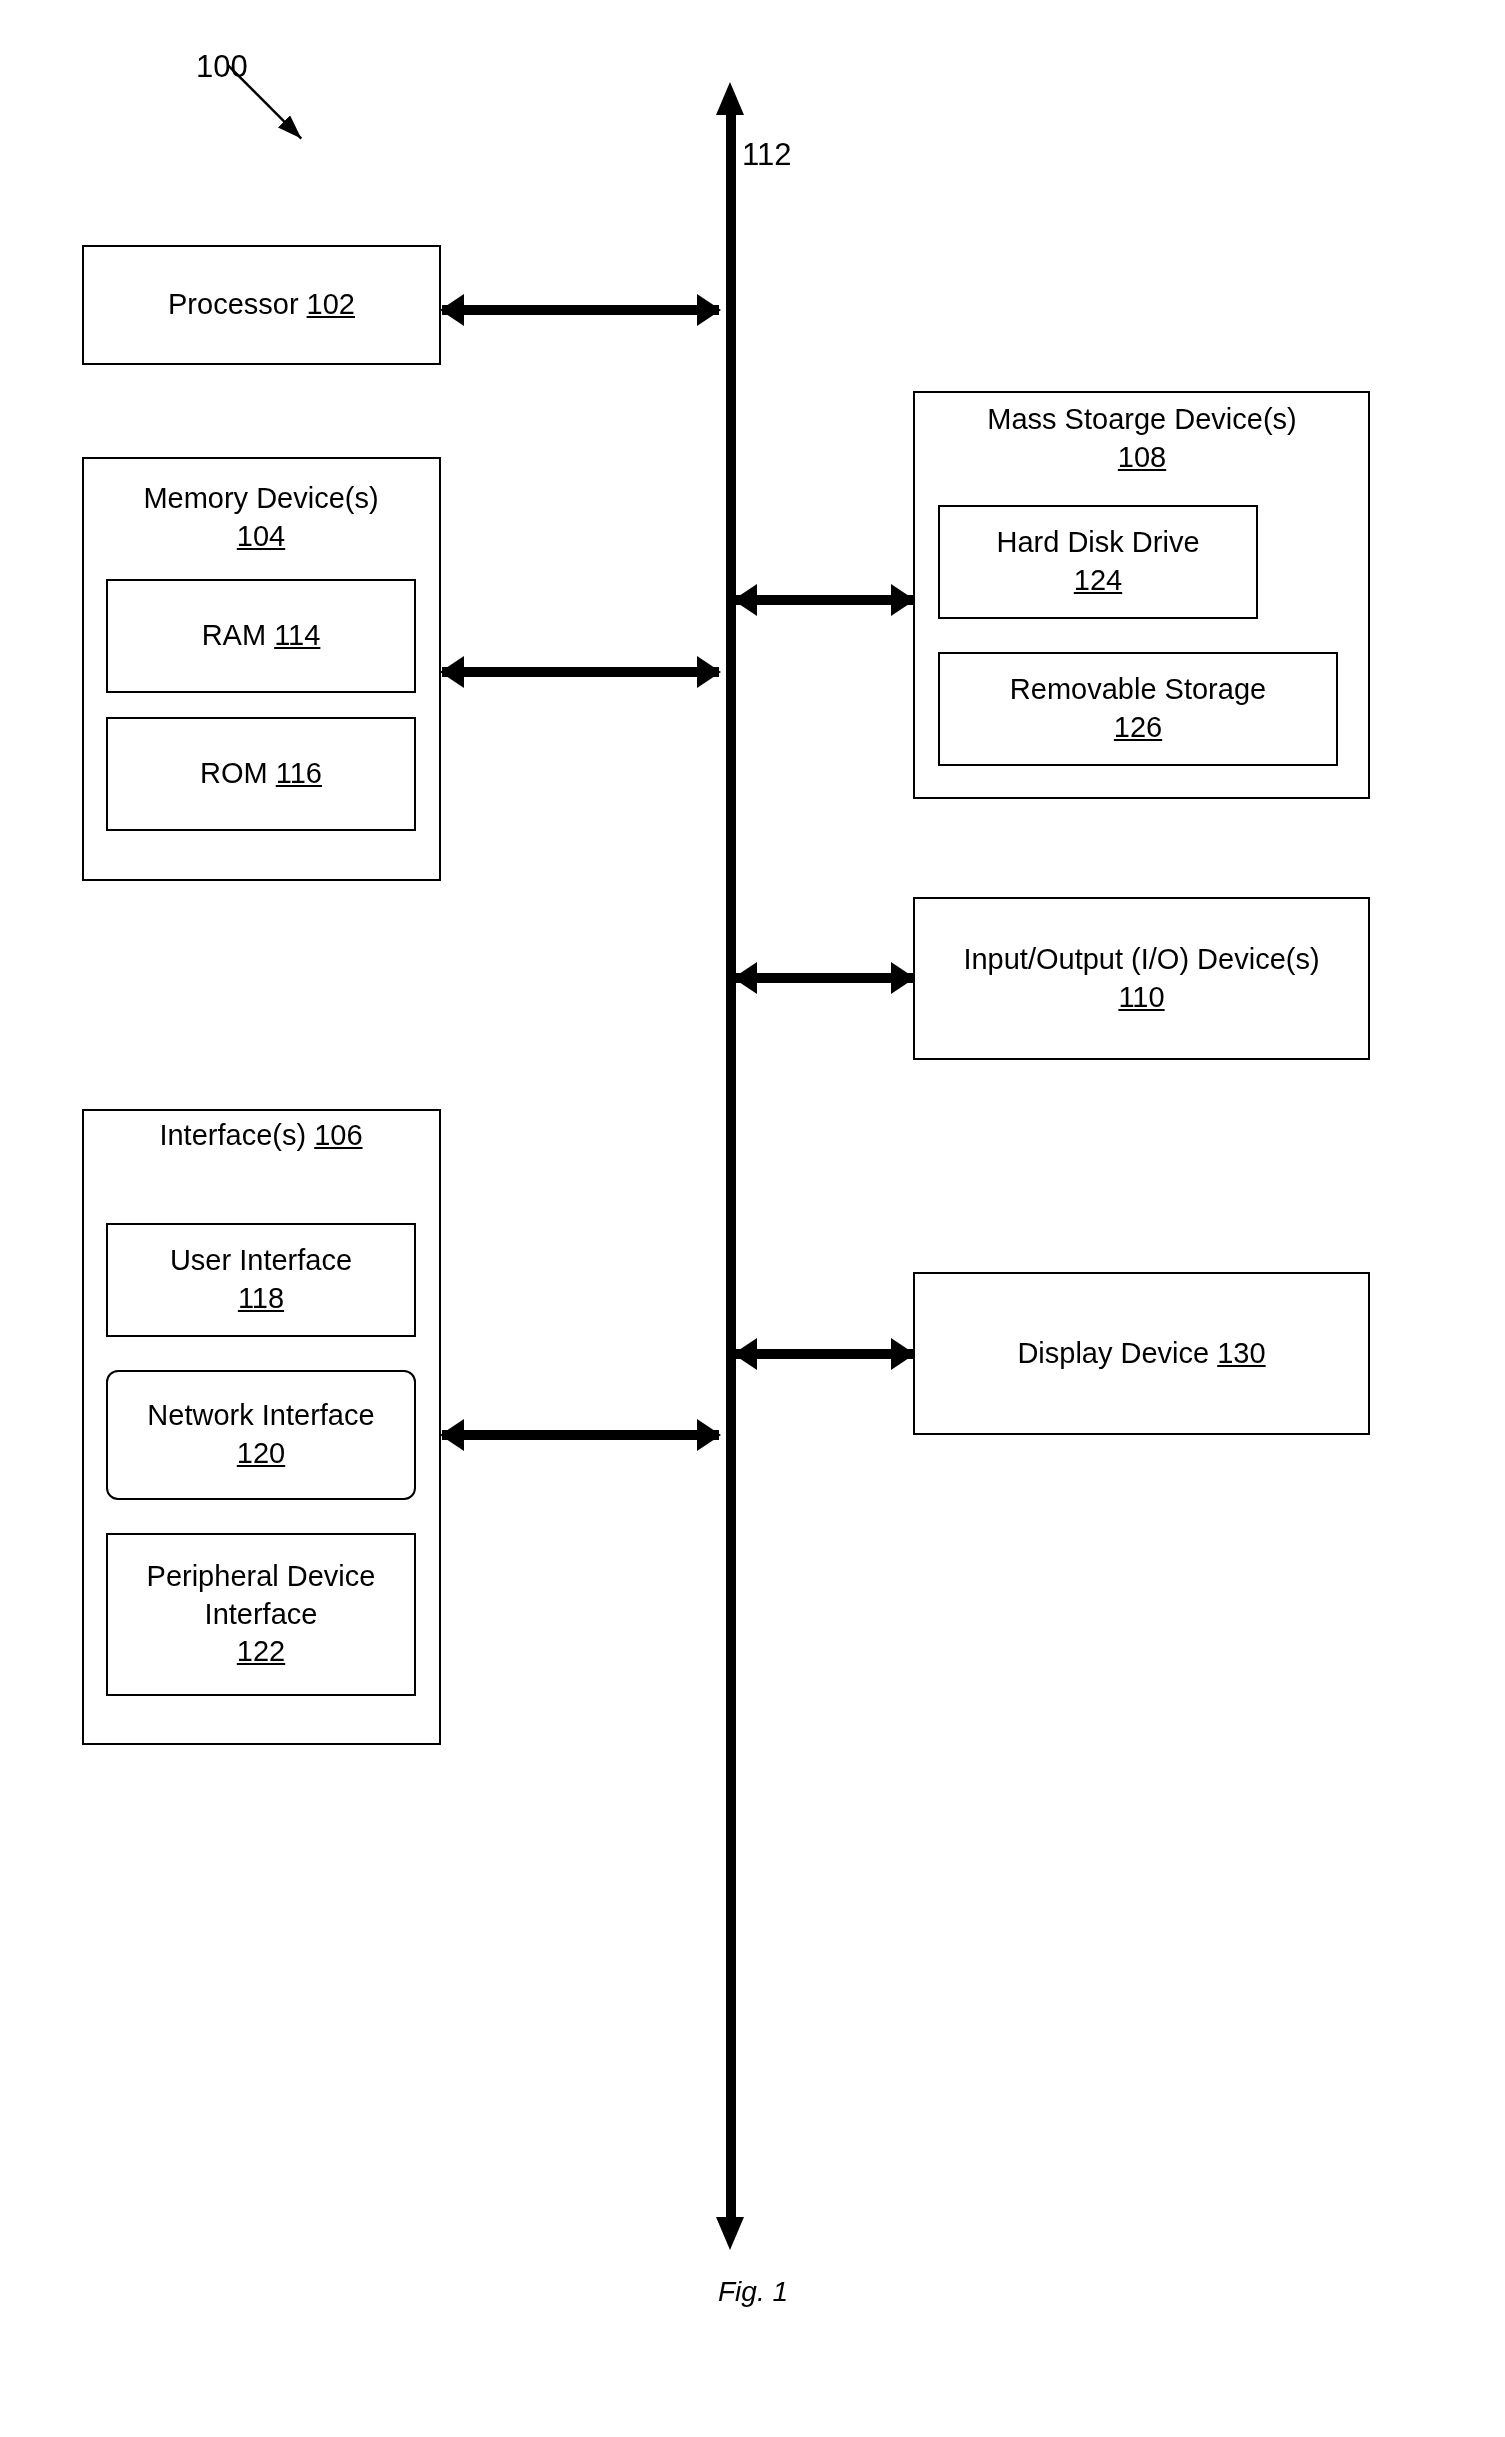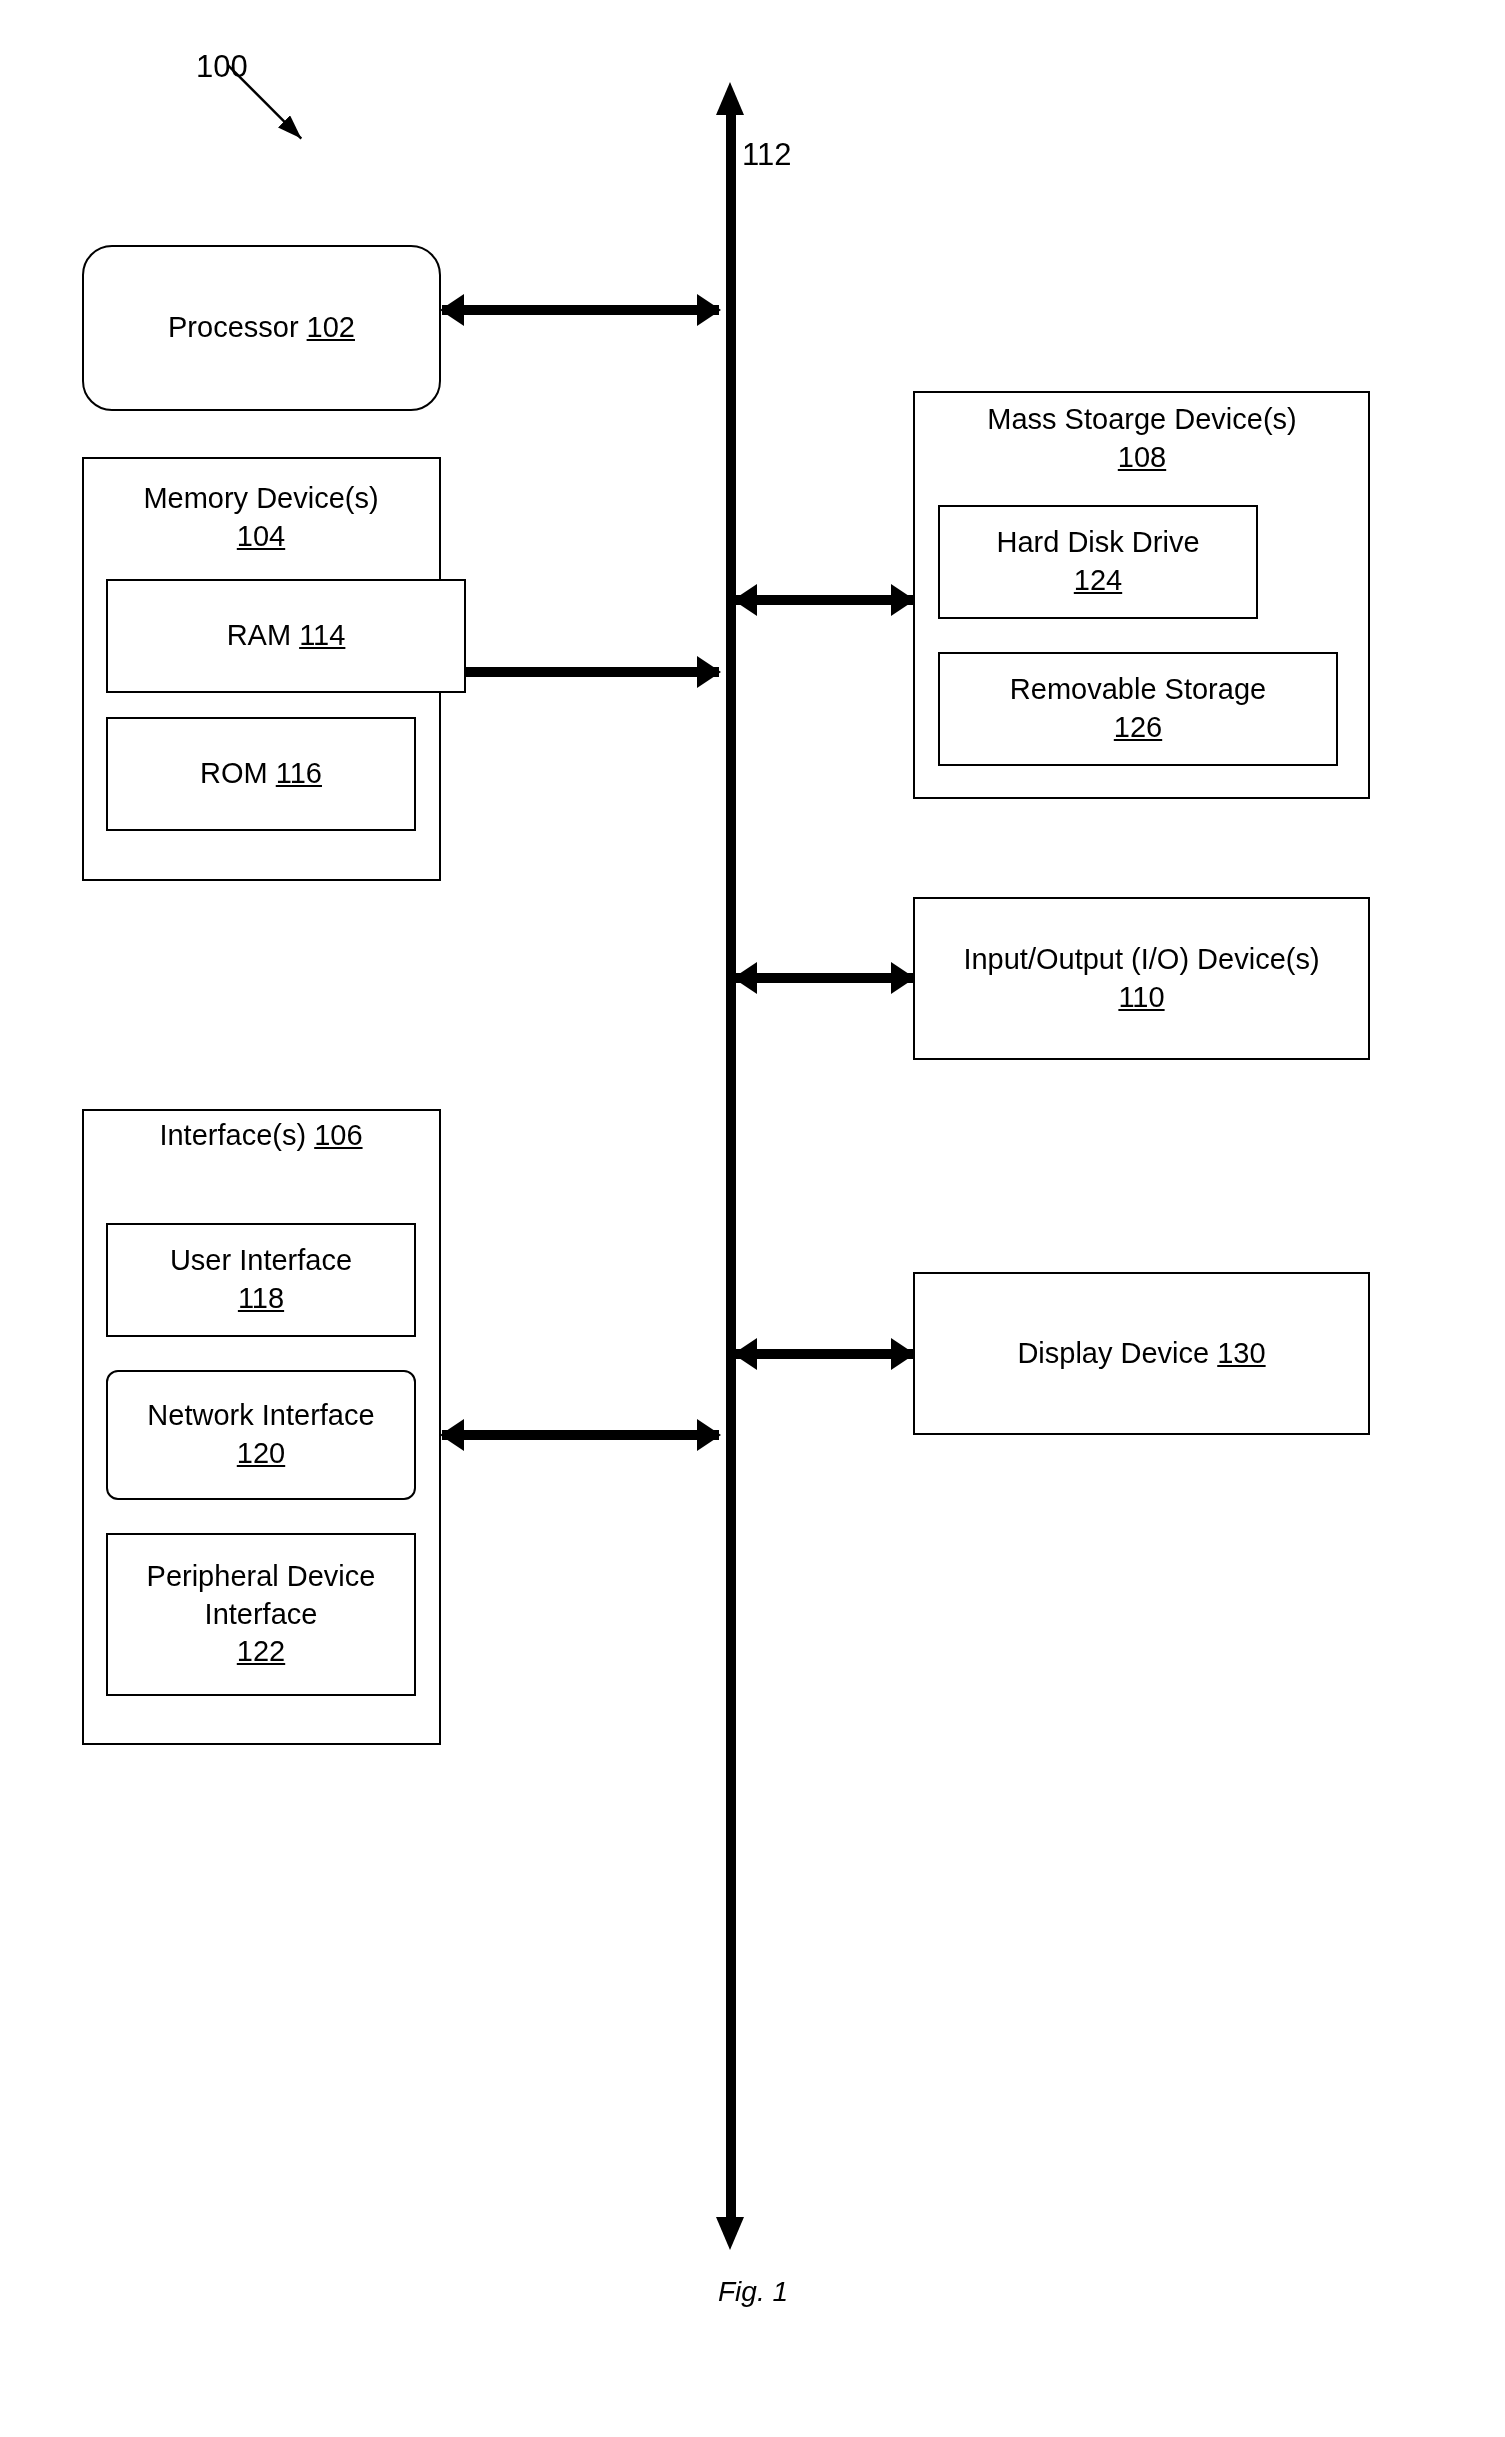--- a/index.html
+++ b/index.html
@@ -96,37 +96,36 @@
 
     .box-label u {
       text-decoration: underline;
     }
 
     
     .processor-box {
       left: 82px;
       top: 245px;
       width: 359px;
-      height: 166px;
-      border-radius: 30px;
+      height: 120px;
     }
 
     
     .memory-outer-box {
       left: 82px;
       top: 457px;
       width: 359px;
       height: 424px;
     }
 
     
     .ram-box {
       left: 106px;
       top: 579px;
-      width: 360px;
+      width: 310px;
       height: 114px;
     }
 
     
     .rom-box {
       left: 106px;
       top: 717px;
       width: 310px;
       height: 114px;
     }

